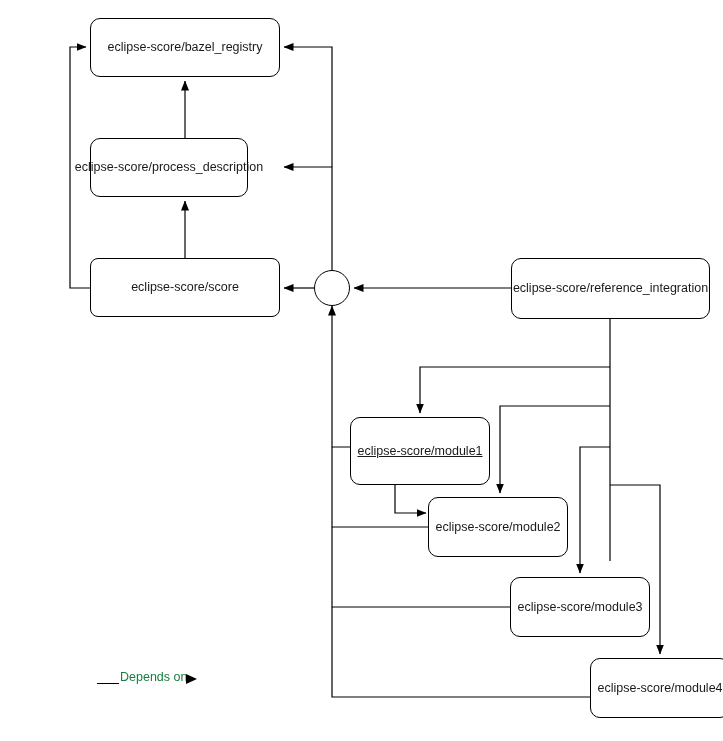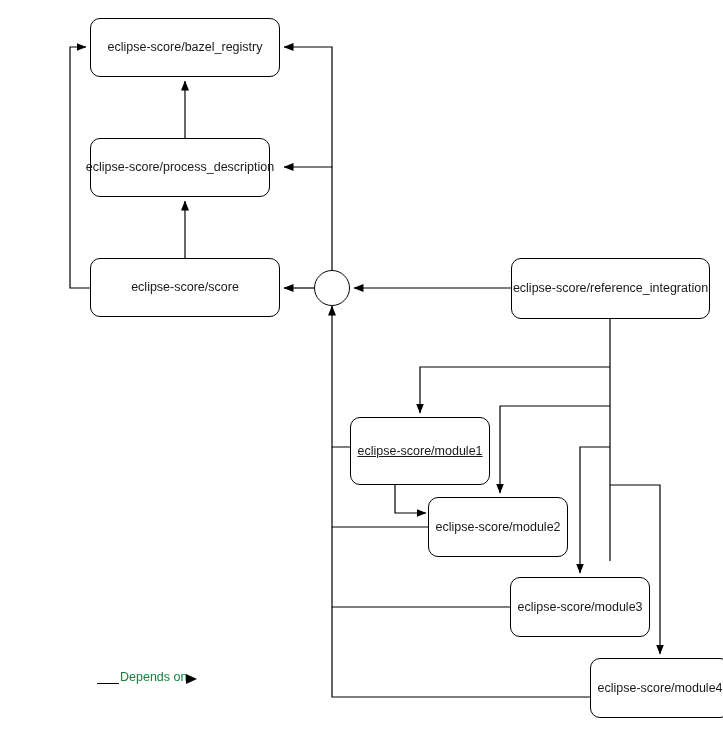--- a/index.html
+++ b/index.html
@@ -122,25 +122,25 @@
 
       <path d="M350,477 L350,513 L381,513" marker-end="url(#arrowhead)"></path>
 
     </g>
   </svg>
 
   <div class="node" style="left:45px; top:18px; width:190px; height:59px;">
     <span class="node-label">eclipse-score/bazel_registry</span>
   </div>
 
-  <div class="node" style="left:45px; top:138px; width:180px; height:59px;">
+  <div class="node" style="left:45px; top:138px; width:158px; height:59px;">
     <span class="node-label">eclipse-score/process_description</span>
   </div>
 
-  <div class="node" style="left:45px; top:258px; width:190px; height:59px;">
+  <div class="node" style="left:45px; top:258px; width:190px; height:59px;border-radius:8px;">
     <span class="node-label">eclipse-score/score</span>
   </div>
 
   <div class="node" style="left:466px; top:258px; width:199px; height:61px;justify-content:center;">
     <span class="node-label">eclipse-score/reference_integration</span>
   </div>
 
   <div class="node" style="left:305px; top:417px; width:140px; height:68px;text-decoration:underline;">
     <span class="node-label">eclipse-score/module1</span>
   </div>

